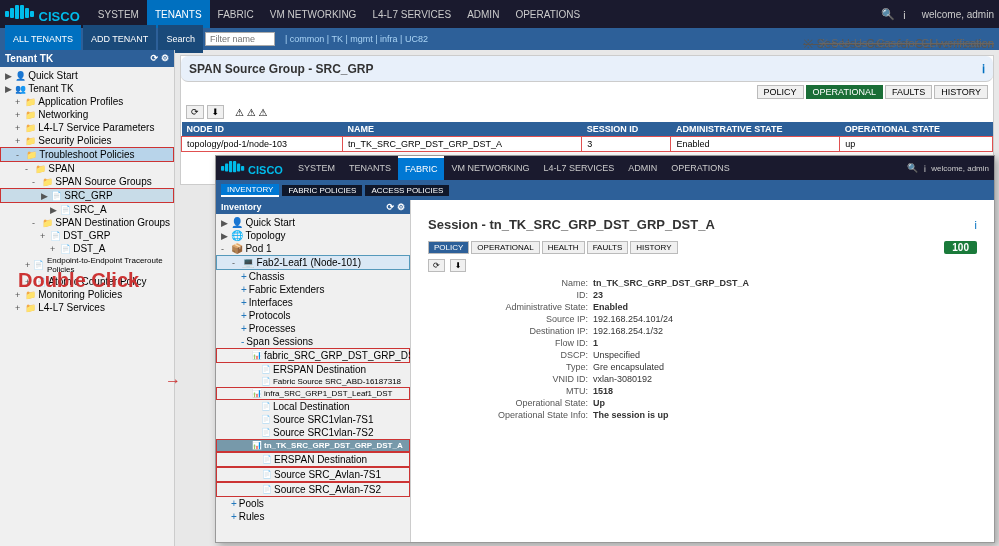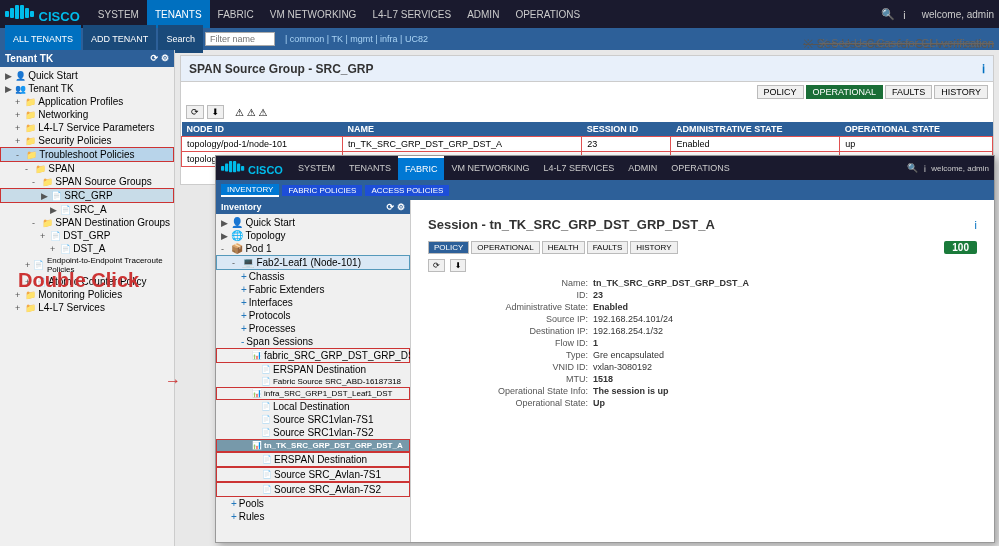--- a/index.html
+++ b/index.html
@@ -29,21 +29,21 @@
 
     .tree-item { display: flex; align-items: center; padding: 1px 0; cursor: pointer; font-size: 10px; }
     .tree-item.selected { background: #b8d4ea; }
     .tree-item.highlighted { background: #c8dce8; border: 1px solid #7aaacc; }
     .tree-toggle { color: #555; width: 10px; font-size: 9px; }
     .tree-label { font-size: 10px; }
 
     
     .right-content { flex: 1; display: flex; flex-direction: column; overflow: hidden; }
     .top-content { background: white; border: 1px solid #ccc; margin: 5px; padding: 0; height: 130px; flex-shrink: 0; }
-    .content-title { background: #e8f0fa; padding: 4px 8px; font-size: 12px; font-weight: bold; color: #333; display: flex; justify-content: space-between; align-items: center; border-bottom: 1px solid #ccc; }
+    .content-title { background: #e8f0fa; padding: 4px 8px; font-size: 12px; font-weight: bold; color: #333; display: flex; justify-content: space-between; align-items: center; border-bottom: 1px solid #ccc; border-radius: 7px; }
     .content-title-info { color: #0070c0; }
 
     .policy-bar { display: flex; align-items: center; justify-content: flex-end; padding: 3px 5px; gap: 2px; }
     .policy-btn { background: #f0f0f0; border: 1px solid #bbb; font-size: 9px; padding: 1px 6px; cursor: pointer; }
     .policy-btn.active { background: #1a6e37; color: white; border-color: #1a6e37; }
 
     .table-actions { display: flex; align-items: center; padding: 3px 5px; gap: 3px; }
     .action-btn { background: #f0f0f0; border: 1px solid #bbb; font-size: 9px; padding: 1px 4px; cursor: pointer; }
     .warning-icons { margin-left: 8px; font-size: 10px; }
 
@@ -58,21 +58,21 @@
 
     
     .note-text { position: absolute; top: 35px; right: 5px; font-size: 12px; color: #555; text-decoration: line-through; }
 
     
     .second-window { position: absolute; left: 215px; top: 155px; width: 780px; height: 388px; background: white; border: 1px solid #999; box-shadow: 3px 3px 8px rgba(0,0,0,0.3); z-index: 5; }
     .win2-nav { background: #1a1a2e; display: flex; align-items: center; height: 24px; padding: 0 5px; }
     .win2-nav-item { color: #ccc; font-size: 9px; padding: 0 7px; cursor: pointer; height: 24px; display: flex; align-items: center; }
     .win2-nav-item.fabric-active { background: #0078d4; color: white; border-top: 2px solid #fff; }
     .win2-sub-nav { background: #2d6099; display: flex; align-items: center; height: 20px; padding: 0 5px; gap: 3px; }
-    .win2-sub-btn { background: #1d4ed8; color: white; border: none; font-size: 8px; padding: 1px 6px; cursor: pointer; }
+    .win2-sub-btn { background: #0f172a; color: white; border: none; font-size: 8px; padding: 1px 6px; cursor: pointer; }
     .win2-sub-btn.active { background: #0078d4; border-bottom: 2px solid white; }
 
     .win2-body { display: flex; height: calc(100% - 44px); }
     .win2-left { width: 195px; background: #f0f0f0; border-right: 1px solid #ccc; overflow: hidden; }
     .win2-left-header { background: #2d6099; color: white; padding: 2px 5px; font-size: 9px; font-weight: bold; display: flex; justify-content: space-between; }
     .win2-right { flex: 1; padding: 17px; overflow: hidden; }
 
     .win2-title { font-size: 13px; font-weight: bold; color: #333; margin-bottom: 5px; }
     .win2-policy-bar { display: flex; align-items: center; justify-content: space-between; margin-bottom: 5px; }
     .win2-policy-btn { background: #f0f0f0; border: 1px solid #bbb; font-size: 8px; padding: 1px 5px; cursor: pointer; }
@@ -256,27 +256,20 @@
           <tr>
             <th>NODE ID</th>
             <th>NAME</th>
             <th>SESSION ID</th>
             <th>ADMINISTRATIVE STATE</th>
             <th>OPERATIONAL STATE</th>
           </tr>
         </thead>
         <tbody>
           <tr class="highlighted-row">
-            <td>topology/pod-1/node-101</td>
-            <td>tn_TK_SRC_GRP_DST_GRP_DST_A</td>
-            <td>23</td>
-            <td>Enabled</td>
-            <td>up</td>
-          </tr>
-          <tr class="highlighted-row">
             <td>topology/pod-1/node-103</td>
             <td>tn_TK_SRC_GRP_DST_GRP_DST_A</td>
             <td>3</td>
             <td>Enabled</td>
             <td>up</td>
           </tr>
         </tbody>
       </table>
     </div>
   </div>
@@ -413,35 +406,39 @@
         </div>
         <div class="prop-row">
           <span class="prop-label">Destination IP:</span>
           <span class="prop-value normal">192.168.254.1/32</span>
         </div>
         <div class="prop-row">
           <span class="prop-label">Flow ID:</span>
           <span class="prop-value">1</span>
         </div>
         <div class="prop-row">
+          <span class="prop-label">DSCP:</span>
+          <span class="prop-value normal">Unspecified</span>
+        </div>
+        <div class="prop-row">
           <span class="prop-label">Type:</span>
           <span class="prop-value normal">Gre encapsulated</span>
         </div>
         <div class="prop-row">
           <span class="prop-label">VNID ID:</span>
           <span class="prop-value normal">vxlan-3080192</span>
         </div>
         <div class="prop-row">
           <span class="prop-label">MTU:</span>
           <span class="prop-value">1518</span>
         </div>
         <div class="prop-row">
+          <span class="prop-label">Operational State:</span>
+          <span class="prop-value">Up</span>
+        </div>
+        <div class="prop-row">
           <span class="prop-label">Operational State Info:</span>
           <span class="prop-value">The session is up</span>
         </div>
-        <div class="prop-row">
-          <span class="prop-label">Operational State:</span>
-          <span class="prop-value">Up</span>
-        </div>
       </div>
     </div>
   </div>
 </div>
 
 </body></html>

